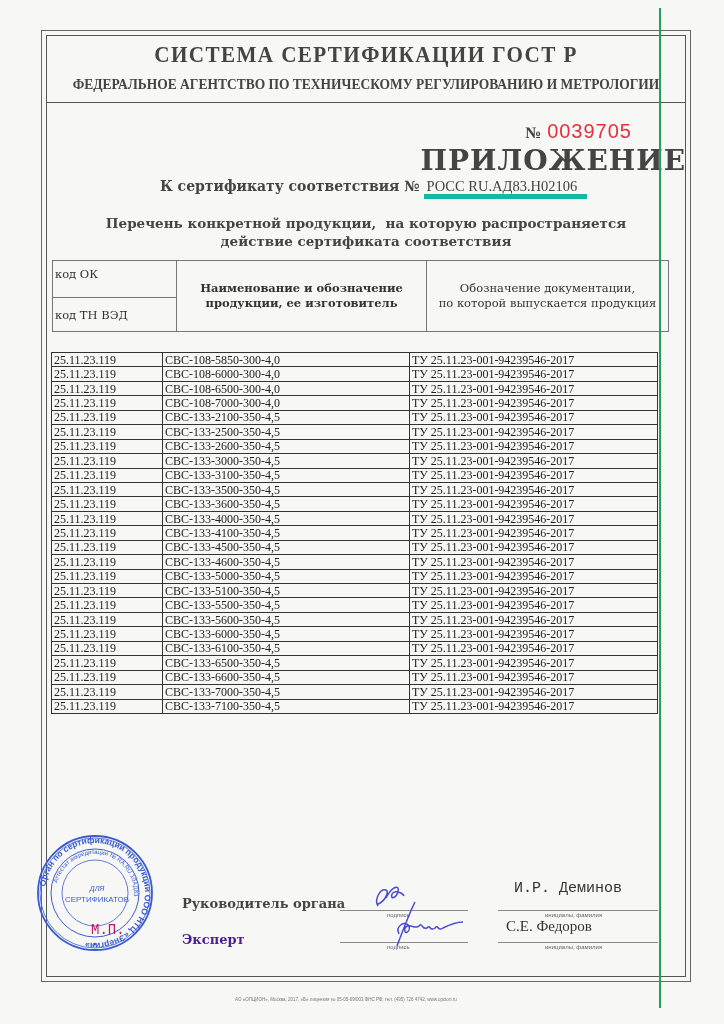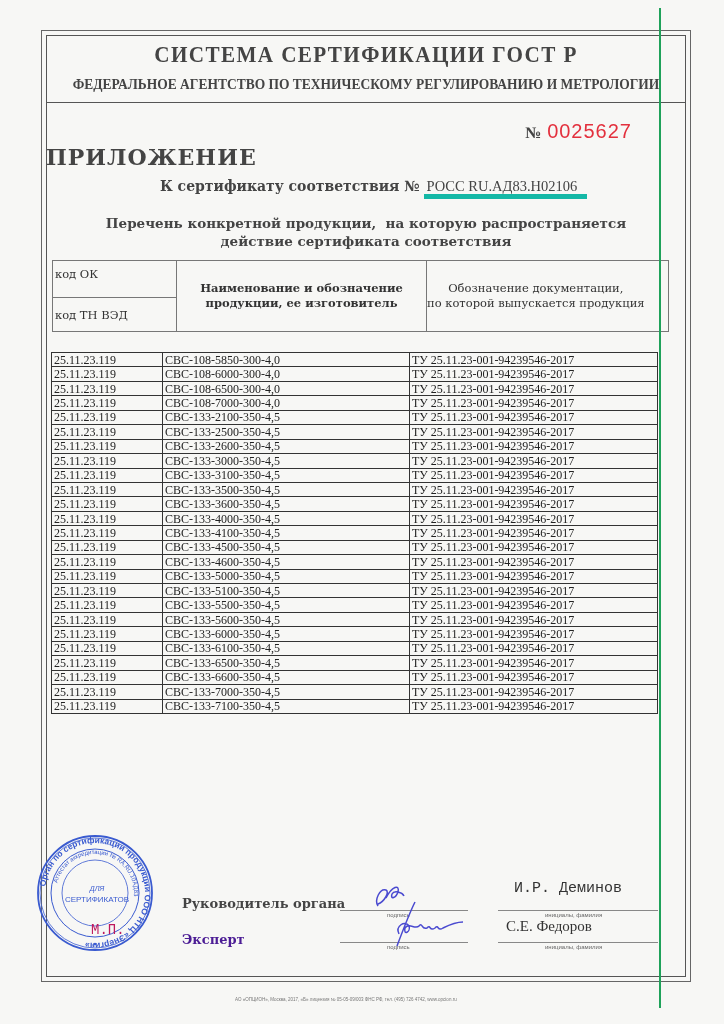--- a/index.html
+++ b/index.html
@@ -10,30 +10,30 @@
   }
   .frame-outer { position:absolute; left:41px; top:30px; width:650px; height:952px; border:1.5px solid #666; box-sizing:border-box; }
   .frame-inner { position:absolute; left:46px; top:35px; width:640px; height:942px; border:1.5px solid #555; box-sizing:border-box; }
   .hdr-sep { position:absolute; left:46px; top:102px; width:640px; height:0; border-top:1.5px solid #555; }
   .green-line { position:absolute; left:659px; top:8px; width:2px; height:1000px; background:#1fa25a; }
   .title1 { position:absolute; left:46px; top:42px; width:640px; text-align:center; font-family:"Liberation Serif", serif; font-weight:bold; font-size:23px; letter-spacing:1.5px; color:#444; transform:scaleX(0.92); }
   .title2 { position:absolute; left:46px; top:76px; width:640px; text-align:center; font-family:"Liberation Serif", serif; font-weight:bold; font-size:14.5px; color:#444; white-space:nowrap; transform:scaleX(0.93); }
   .num-wrap { position:absolute; right:92px; top:120px; white-space:nowrap; }
   .num-sign { font-family:"Liberation Serif", serif; font-size:16px; color:#444; font-weight:bold; }
   .num-val { font-family:"Liberation Sans", sans-serif; font-size:20px; color:#e3303d; letter-spacing:1px; margin-left:6px; }
-  .appendix { position:absolute; left:46px; top:144px; width:640px; text-align:left; font-size:22px; font-weight:bold; letter-spacing:1px; color:#444; }
+  .appendix { position:absolute; left:46px; top:144px; width:640px; text-align:right; font-size:28px; font-weight:bold; letter-spacing:1px; color:#444; }
   .to-cert { position:absolute; left:160px; top:178px; font-size:14px; font-weight:bold; color:#444; white-space:nowrap; }
   .to-cert .cert-num { font-family:"Liberation Serif", serif; font-weight:normal; font-size:14.5px; border-bottom:5px solid #14b8a6; padding:0 10px 0 2px; }
   .list-title { position:absolute; left:46px; top:214px; width:640px; text-align:center; font-size:13.5px; font-weight:bold; color:#444; line-height:18px; }
   .head-table { position:absolute; left:52px; top:260px; width:617px; height:72px; border:1px solid #777; box-sizing:border-box; display:flex; }
   .ht-c1 { width:123px; border-right:1px solid #777; display:flex; flex-direction:column; }
   .ht-c1 div { flex:1; font-size:11.5px; padding:3px 2px; box-sizing:border-box; display:flex; align-items:center; }
   .ht-c1 div:first-child { border-bottom:1px solid #777; align-items:flex-start; padding-top:6px; }
   .ht-c2 { width:249px; border-right:1px solid #777; display:flex; align-items:center; justify-content:center; text-align:center; font-size:11.5px; line-height:15px;font-weight:bold; }
-  .ht-c3 { flex:1; display:flex; align-items:center; justify-content:flex-start; text-align:center; font-size:11.5px; line-height:15px; }
+  .ht-c3 { flex:1; display:flex; align-items:center; justify-content:center; text-align:center; font-size:11.5px; line-height:15px; }
   .data-table { position:absolute; left:51px; top:352px; width:607px; border-collapse:collapse; font-family:"Liberation Serif", serif; font-size:12px; color:#222;padding-left:44px; }
   .data-table td { border:1.3px solid #333; height:13.45px; padding:0 0 0 2px; line-height:12px; white-space:nowrap; }
   .data-table td.c1 { width:108px; }
   .data-table td.c2 { width:244px; }
   .stamp { position:absolute; left:36px; top:834px; width:118px; height:118px; }
   .mp { position:absolute; left:91px; top:922px; font-family:Liberation Mono, monospace; font-size:14px; color:#be185d; }
   .role1 { position:absolute; left:182px; top:896px; font-size:13px; font-weight:bold; color:#444; }
   .role2 { position:absolute; left:182px; top:932px; font-size:13px; font-weight:bold; color:#4c1d95; }
   .line { position:absolute; height:0; border-top:1px solid #888; }
   .cap { position:absolute; font-family:"Liberation Sans", sans-serif; font-size:6px; color:#666; }
@@ -46,21 +46,21 @@
 <body>
 
 <div class="frame-outer"></div>
 <div class="frame-inner"></div>
 <div class="hdr-sep"></div>
 
 <div class="title1">СИСТЕМА СЕРТИФИКАЦИИ ГОСТ Р</div>
 <div class="title2">ФЕДЕРАЛЬНОЕ АГЕНТСТВО ПО ТЕХНИЧЕСКОМУ РЕГУЛИРОВАНИЮ И МЕТРОЛОГИИ</div>
 
 <div class="num-wrap">
-  <span class="num-sign">№</span><span class="num-val">0025627</span>
+  <span class="num-sign">№</span><span class="num-val">0039705</span>
 </div>
 
 <div class="appendix">ПРИЛОЖЕНИЕ</div>
 
 <div class="to-cert">
   <span>К сертификату соответствия №</span>
   <span class="cert-num">РОСС RU.АД83.Н02106</span>
 </div>
 
 <div class="list-title">

